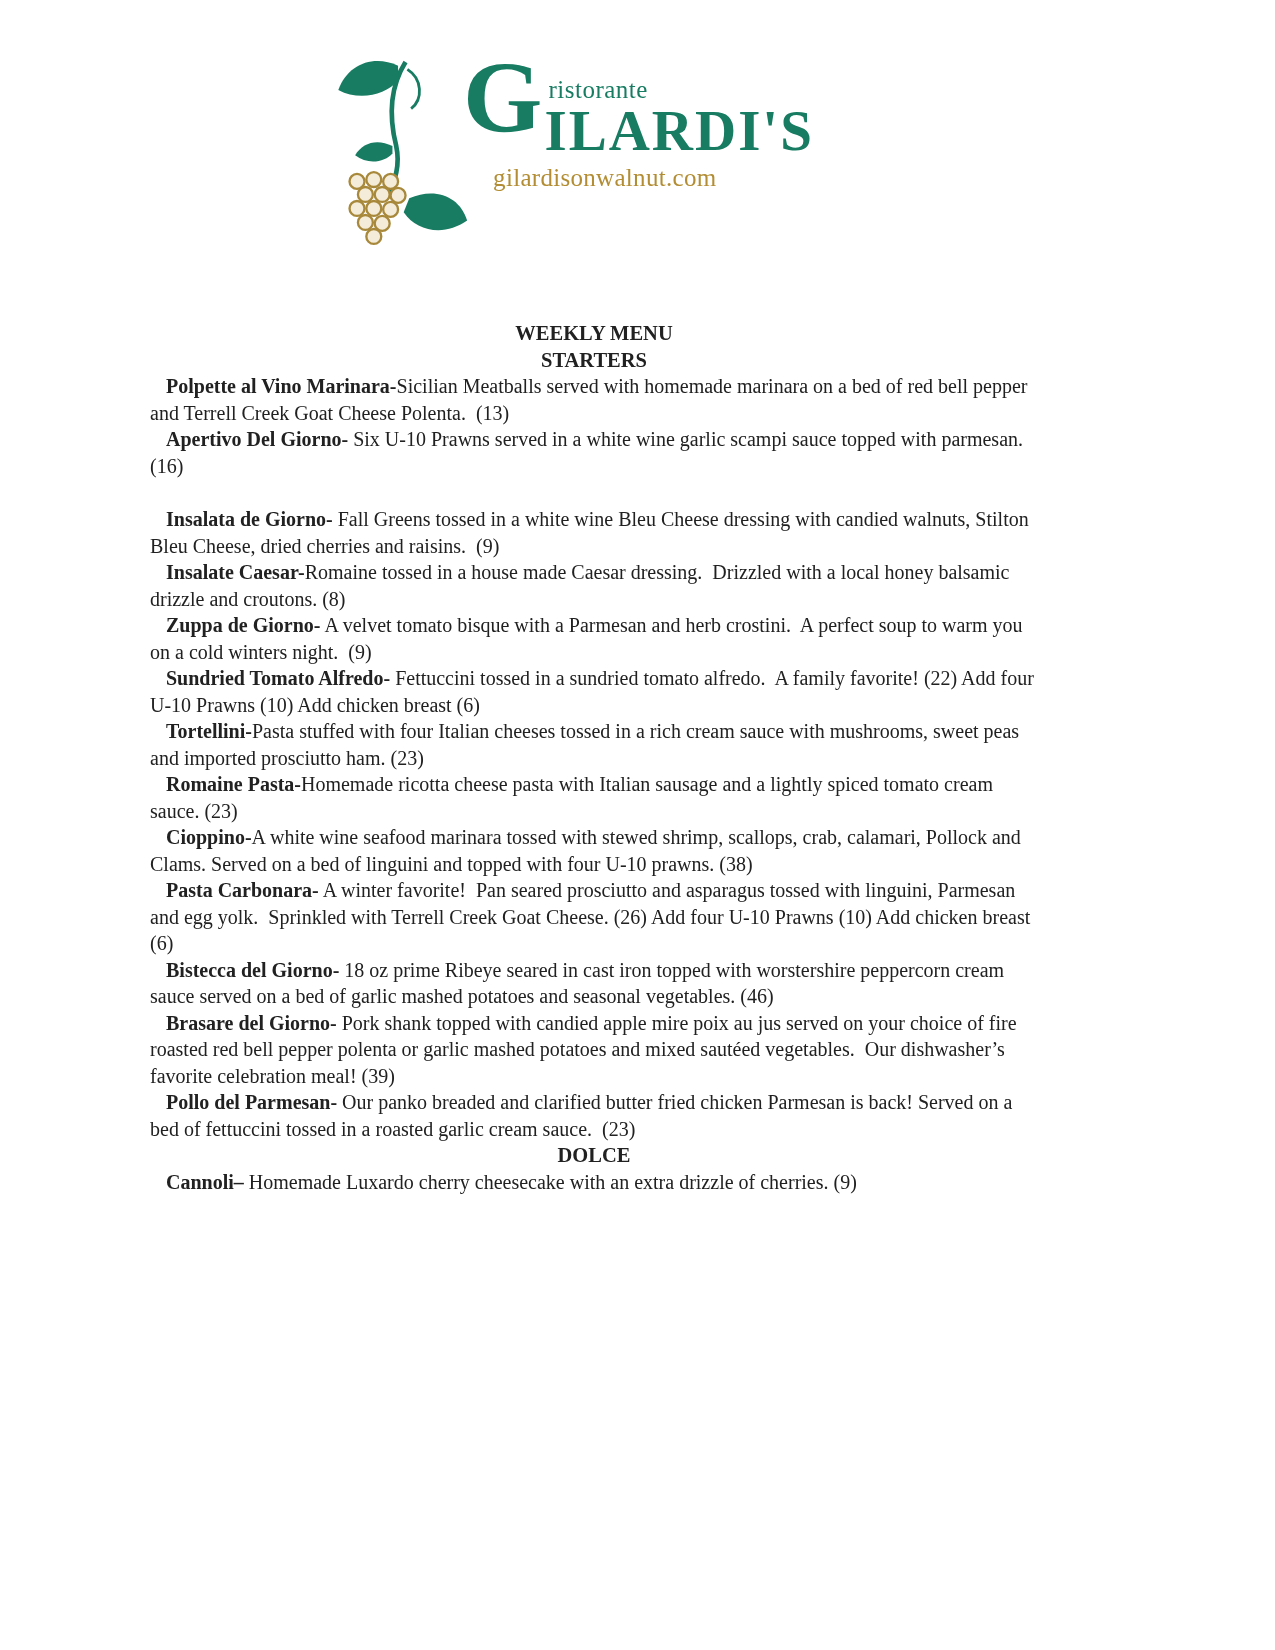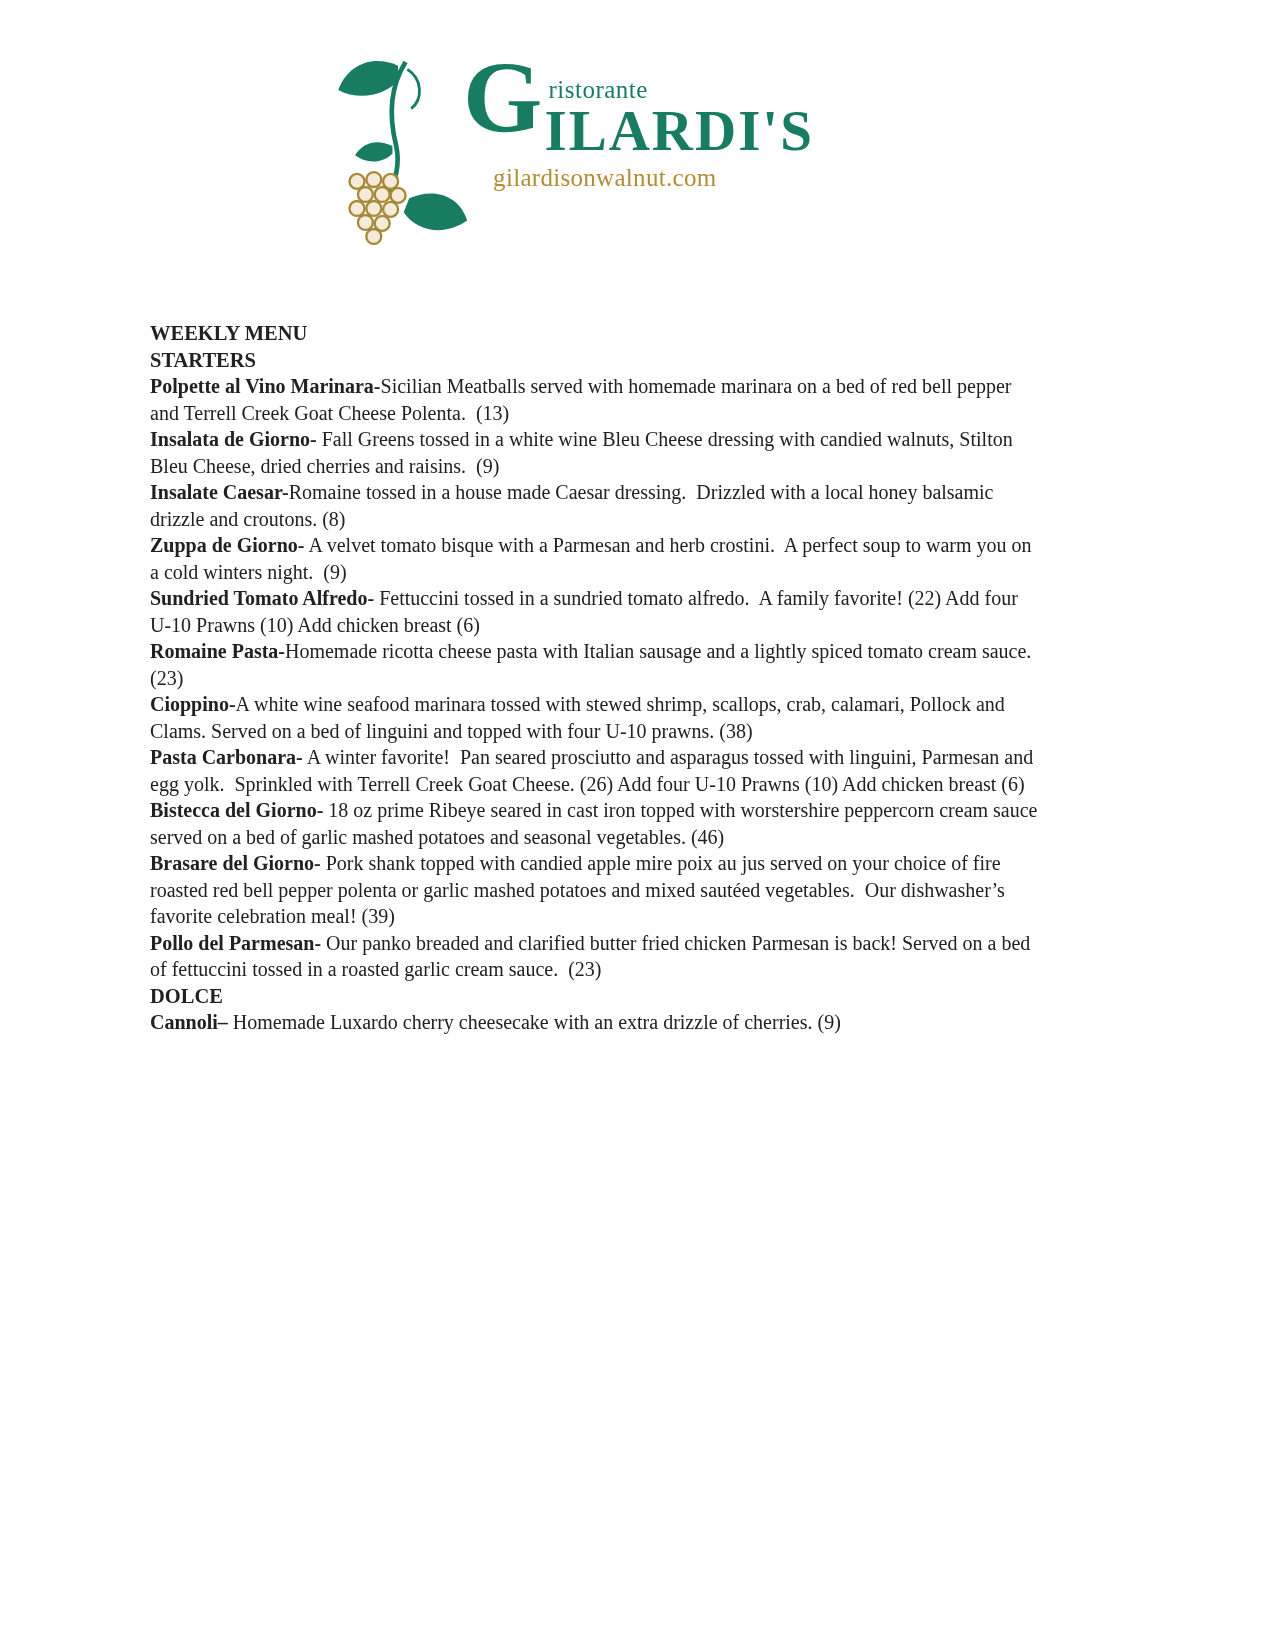--- a/index.html
+++ b/index.html
@@ -34,25 +34,25 @@
     font-size:25px;color:var(--gold);margin:6px 0 0 30px;
     letter-spacing:0.3px;
   }
   
   .content{
     width:888px;margin:72px 0 0 150px;
     font-size:20px;line-height:26.5px;
   }
   .content p{margin:0;white-space:pre-wrap;}
   .section-heading,.menu-title{
-    font-weight:bold;text-align:left;font-size:20.5px;
+    font-weight:bold;text-align:center;font-size:20.5px;
     line-height:26.5px;margin:0;
   }
   .intro{padding-left:28px;}
-  .dish-name{font-weight:bold;}
+  .dish-name{font-weight:bold;margin-left:16px;}
   .gap-after{margin-bottom:27px !important;}
   :root{--green:#177c62;--gold:#b28d33;}
 </style>
 </head>
 <body>
 
 <div class="logo">
   <svg width="140" height="192" viewBox="0 0 150 205" aria-hidden="true">
 
     <path d="M82 6 C62 38 66 72 72 96 C76 114 72 134 60 154" stroke="#177c62" stroke-width="5" fill="none"></path>
@@ -90,24 +90,26 @@
     </div>
     <div class="website">gilardisonwalnut.com</div>
   </div>
 </div>
 
 <div class="content">
   <p class="menu-title">WEEKLY MENU</p>
   <div id="menu-sections">
       <p class="section-heading">STARTERS</p>
       <p class="dish"><span class="dish-name">Polpette al Vino Marinara-</span><span>Sicilian Meatballs served with homemade marinara on a bed of red bell pepper and Terrell Creek Goat Cheese Polenta.  (13)</span></p>
+      <p class="dish gap-after"><span class="dish-name">Apertivo Del Giorno-</span><span> Six U-10 Prawns served in a white wine garlic scampi sauce topped with parmesan. (16)</span></p>
       <p class="dish"><span class="dish-name">Insalata de Giorno-</span><span> Fall Greens tossed in a white wine Bleu Cheese dressing with candied walnuts, Stilton Bleu Cheese, dried cherries and raisins.  (9)</span></p>
       <p class="dish"><span class="dish-name">Insalate Caesar-</span><span>Romaine tossed in a house made Caesar dressing.  Drizzled with a local honey balsamic drizzle and croutons. (8)</span></p>
       <p class="dish"><span class="dish-name">Zuppa de Giorno-</span><span> A velvet tomato bisque with a Parmesan and herb crostini.  A perfect soup to warm you on a cold winters night.  (9)</span></p>
       <p class="dish"><span class="dish-name">Sundried Tomato Alfredo-</span><span> Fettuccini tossed in a sundried tomato alfredo.  A family favorite! (22) Add four U-10 Prawns (10) Add chicken breast (6)</span></p>
+      <p class="dish"><span class="dish-name">Tortellini-</span><span>Pasta stuffed with four Italian cheeses tossed in a rich cream sauce with mushrooms, sweet peas and imported prosciutto ham. (23)</span></p>
       <p class="dish"><span class="dish-name">Romaine Pasta-</span><span>Homemade ricotta cheese pasta with Italian sausage and a lightly spiced tomato cream sauce. (23)</span></p>
       <p class="dish"><span class="dish-name">Cioppino-</span><span>A white wine seafood marinara tossed with stewed shrimp, scallops, crab, calamari, Pollock and Clams. Served on a bed of linguini and topped with four U-10 prawns. (38)</span></p>
       <p class="dish"><span class="dish-name">Pasta Carbonara-</span><span> A winter favorite!  Pan seared prosciutto and asparagus tossed with linguini, Parmesan and egg yolk.  Sprinkled with Terrell Creek Goat Cheese. (26) Add four U-10 Prawns (10) Add chicken breast (6)</span></p>
       <p class="dish"><span class="dish-name">Bistecca del Giorno-</span><span> 18 oz prime Ribeye seared in cast iron topped with worstershire peppercorn cream sauce served on a bed of garlic mashed potatoes and seasonal vegetables. (46)</span></p>
       <p class="dish"><span class="dish-name">Brasare del Giorno-</span><span> Pork shank topped with candied apple mire poix au jus served on your choice of fire roasted red bell pepper polenta or garlic mashed potatoes and mixed sautéed vegetables.  Our dishwasher’s favorite celebration meal! (39)</span></p>
       <p class="dish"><span class="dish-name">Pollo del Parmesan-</span><span> Our panko breaded and clarified butter fried chicken Parmesan is back! Served on a bed of fettuccini tossed in a roasted garlic cream sauce.  (23)</span></p>
       <p class="section-heading">DOLCE</p>
       <p class="dish"><span class="dish-name">Cannoli–</span><span> Homemade Luxardo cherry cheesecake with an extra drizzle of cherries. (9)</span></p>
     </div>
 </div>

